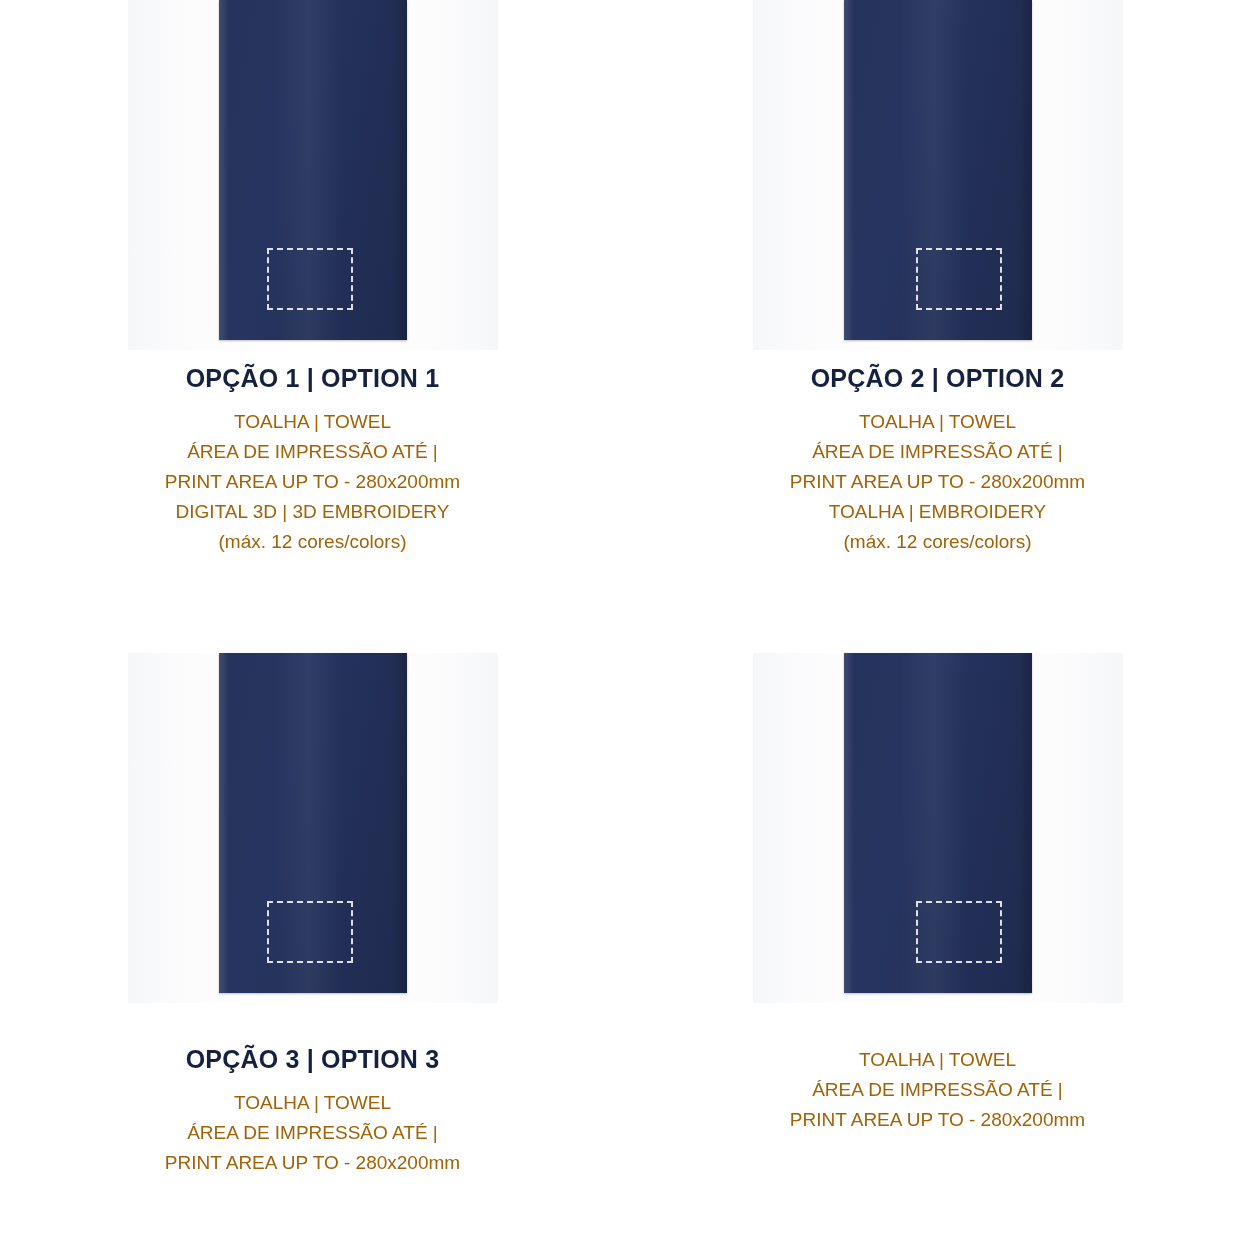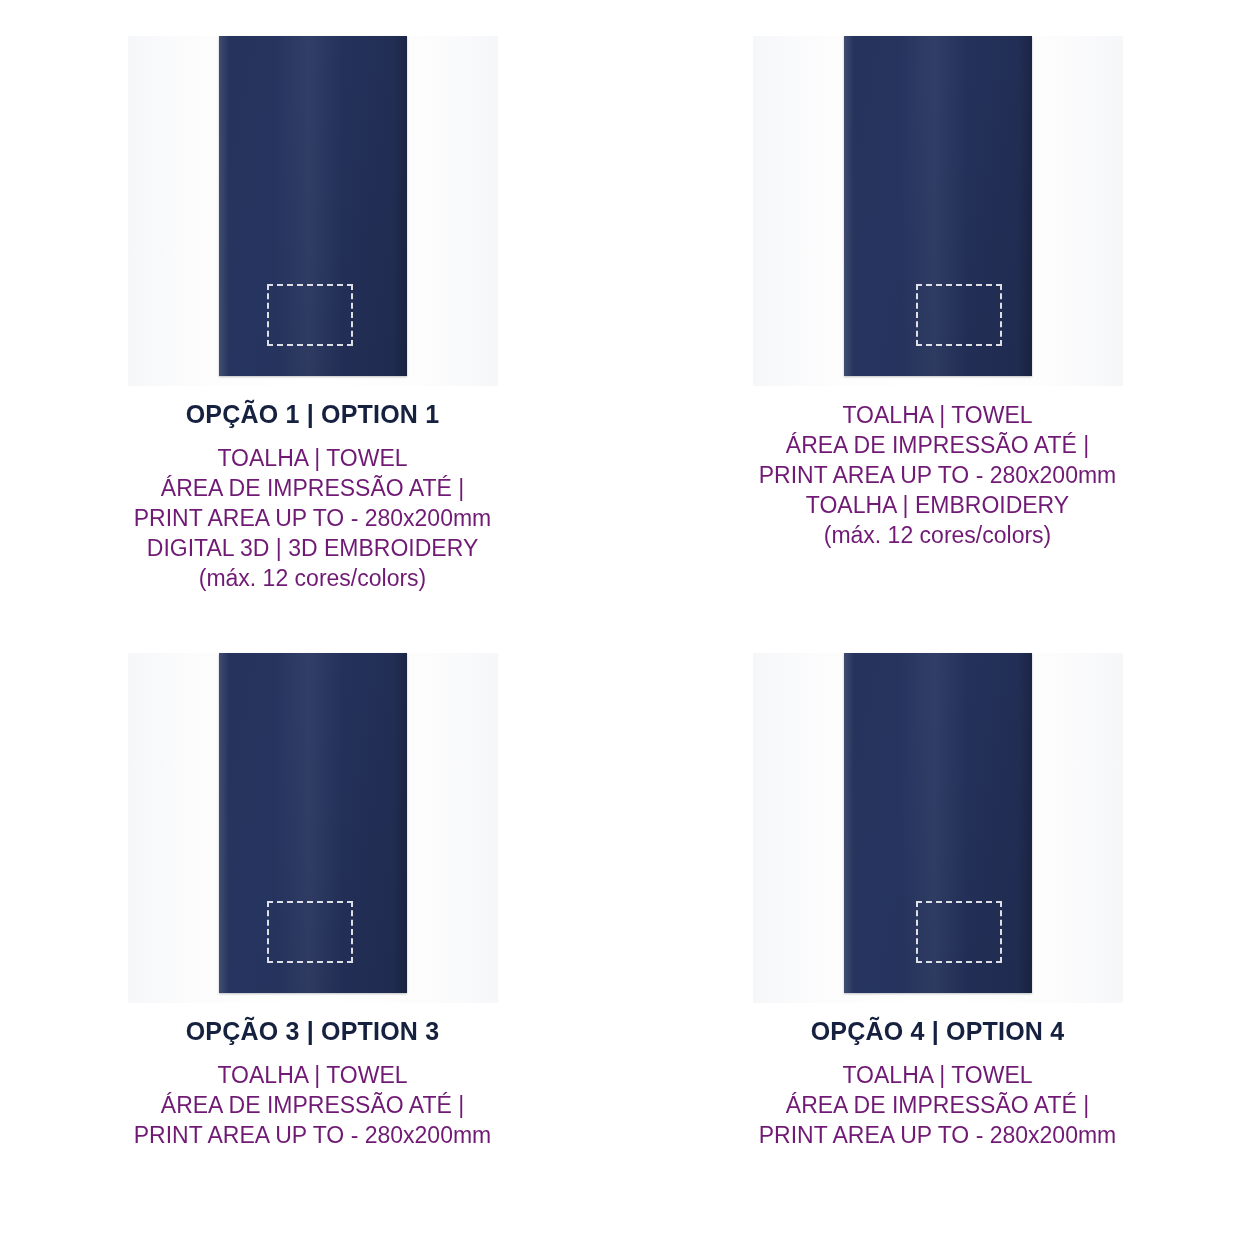--- a/index.html
+++ b/index.html
@@ -27,22 +27,22 @@
     width: 100%;
     height: 100%;
   }
   .cell {
     display: flex;
     flex-direction: column;
     align-items: center;
     justify-content: flex-start;
     box-sizing: border-box;
   }
-  .cell.row1 { padding-top: 36px; }
-  .cell.row2 { padding-top: 28px; }
+  .cell.row1 { }
+  .cell.row2 { padding-top: 28px; gap: 28px; }
 
   
   .towel-wrap {
     position: relative;
     width: 370px;
     height: 350px;
     display: flex;
     align-items: flex-start;
     justify-content: center;
   }
@@ -103,23 +103,23 @@
     margin-top: 14px;
   }
   .title {
     font-size: 25px;
     font-weight: 700;
     letter-spacing: 0.2px;
     color: #15213f;
     margin-bottom: 14px;
   }
   .line {
-    font-size: 23px;
+    font-size: 19px;
     line-height: 30px;
-    color: #701a75;
+    color: #a16207;
     font-weight: 400;
     white-space: nowrap;
   }
 </style>
 </head>
 <body>
 
 <div class="sheet">
   <div class="grid">
 
@@ -143,20 +143,21 @@
 
     <div class="cell row1">
       <div class="towel-wrap">
         <div class="towel-bg"></div>
         <div class="towel">
           <div class="towel-sheen"></div>
           <div class="print-area pa-right"></div>
         </div>
       </div>
       <div class="caption">
+        <div class="title">OPÇÃO 2 | OPTION 2</div>
         <div class="line">TOALHA | TOWEL</div>
         <div class="line">ÁREA DE IMPRESSÃO ATÉ |</div>
         <div class="line">PRINT AREA UP TO - 280x200mm</div>
         <div class="line">TOALHA | EMBROIDERY</div>
         <div class="line">(máx. 12 cores/colors)</div>
       </div>
     </div>
 
     <div class="cell row2">
       <div class="towel-wrap">
@@ -176,21 +177,20 @@
 
     <div class="cell row2">
       <div class="towel-wrap">
         <div class="towel-bg"></div>
         <div class="towel">
           <div class="towel-sheen"></div>
           <div class="print-area pa-right"></div>
         </div>
       </div>
       <div class="caption">
-        <div class="title">OPÇÃO 4 | OPTION 4</div>
         <div class="line">TOALHA | TOWEL</div>
         <div class="line">ÁREA DE IMPRESSÃO ATÉ |</div>
         <div class="line">PRINT AREA UP TO - 280x200mm</div>
       </div>
     </div>
 
   </div>
 </div>
 
 </body></html>

